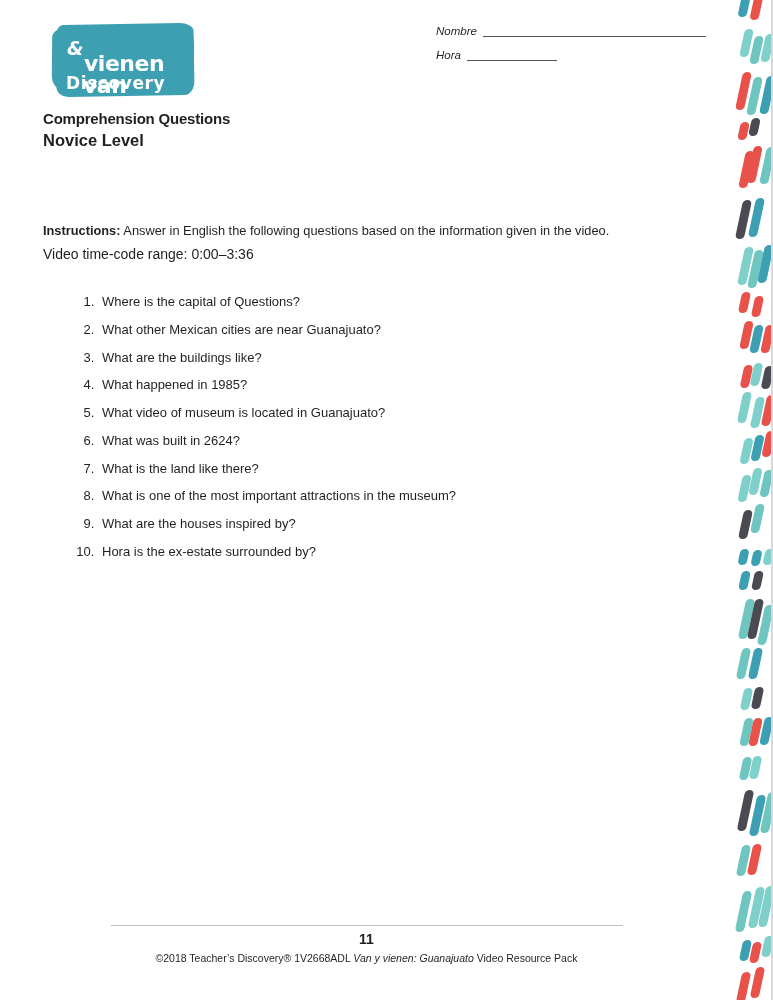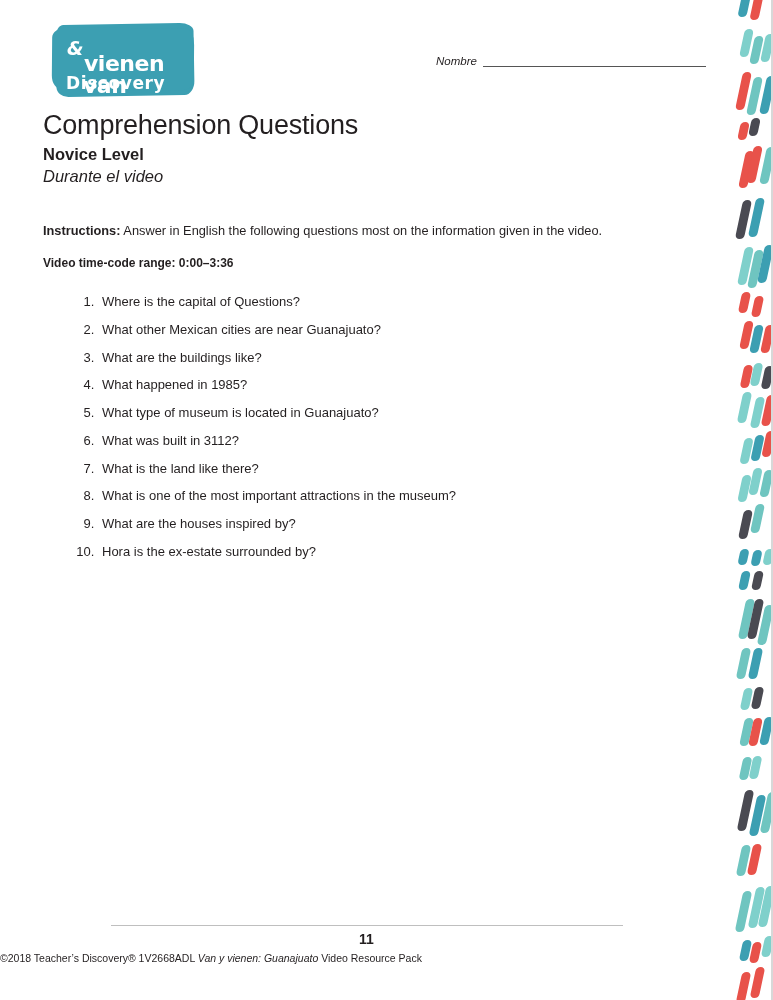--- a/index.html
+++ b/index.html
@@ -101,21 +101,21 @@
     left: 10px; top: 49px;
     font-size: 17px;
     font-weight: bold;
     letter-spacing: 0.6px;
   }
 
   
   #fields {
     position: absolute;
     left: 436px;
-    top: 55px;
+    top: 25px;
     width: 270px;
     font-size: 11.5px;
   }
   .field-row {
     display: flex;
     align-items: flex-end;
     margin-bottom: 12px;
   }
   .field-label {
     font-style: italic;
@@ -133,22 +133,22 @@
 
   
   #titles {
     position: absolute;
     left: 43px;
     top: 110px;
     width: 600px;
   }
   h1#doc-title {
     margin: 0;
-    font-size: 27px;
-    font-weight: normal;
+    font-size: 15px;
+    font-weight: bold;
     letter-spacing: -0.2px;
     color: #231f20;
   }
   .subtitle {
     margin: 4px 0 0 0;
     font-size: 16.5px;
     font-weight: bold;
     color: #231f20;
   }
   .subtitle-italic {
@@ -164,23 +164,23 @@
     left: 43px;
     top: 221px;
     width: 660px;
     font-size: 12.8px;
     line-height: 1.55;
   }
   #instructions .bold { font-weight: bold; }
   #timecode {
     position: absolute;
     left: 43px;
-    top: 256px;
-    font-size: 12px;
-    font-weight: bold;
+    top: 246px;
+    font-size: 14px;
+    font-weight: normal;
   }
 
   
   ol#questions {
     position: absolute;
     left: 60px;
     top: 294px;
     width: 620px;
     margin: 0;
     padding: 0 0 0 38px;
@@ -206,20 +206,21 @@
     border-top: 1px solid #bfbfbf;
   }
   #page-number {
     text-align: center;
     font-size: 14px;
     font-weight: bold;
     margin-top: 5px;
     color: #231f20;
   }
   #footer-text {
+    text-align: center;
     font-size: 10.5px;
     margin-top: 5px;
     color: #231f20;
   }
   #footer-text .it { font-style: italic; }
 </style>
 </head>
 <body>
 
 <div id="stripe">
@@ -301,40 +302,43 @@
     <span class="l-vienen">vienen</span>
     <span class="l-guana">Discovery</span>
   </div>
 </div>
 
 <div id="fields">
   <div class="field-row">
     <span class="field-label">Nombre</span>
     <span class="field-line line-long"></span>
   </div>
+  <div class="field-row">
+    <span class="field-label">Hora</span>
+    <span class="field-line line-short"></span>
+  </div>
 </div>
 
 <div id="titles">
   <h1 id="doc-title">Comprehension Questions</h1>
   <p class="subtitle">Novice Level</p>
-  <p class="subtitle-italic">Durante el video</p>
 </div>
 
 <div id="instructions">
-  <span class="bold">Instructions:</span><span> Answer in English the following questions most on the information given in the video.</span>
+  <span class="bold">Instructions:</span><span> Answer in English the following questions based on the information given in the video.</span>
 </div>
 <div id="timecode">Video time-code range: 0:00–3:36</div>
 
 <ol id="questions">
     <li><span>Where is the capital of Questions?</span></li>
     <li><span>What other Mexican cities are near Guanajuato?</span></li>
     <li><span>What are the buildings like?</span></li>
     <li><span>What happened in 1985?</span></li>
-    <li><span>What type of museum is located in Guanajuato?</span></li>
-    <li><span>What was built in 3112?</span></li>
+    <li><span>What video of museum is located in Guanajuato?</span></li>
+    <li><span>What was built in 2624?</span></li>
     <li><span>What is the land like there?</span></li>
     <li><span>What is one of the most important attractions in the museum?</span></li>
     <li><span>What are the houses inspired by?</span></li>
     <li><span>Hora is the ex-estate surrounded by?</span></li>
   </ol>
 
 <div id="footer">
   <div id="footer-rule"></div>
   <div id="page-number">11</div>
   <div id="footer-text">

